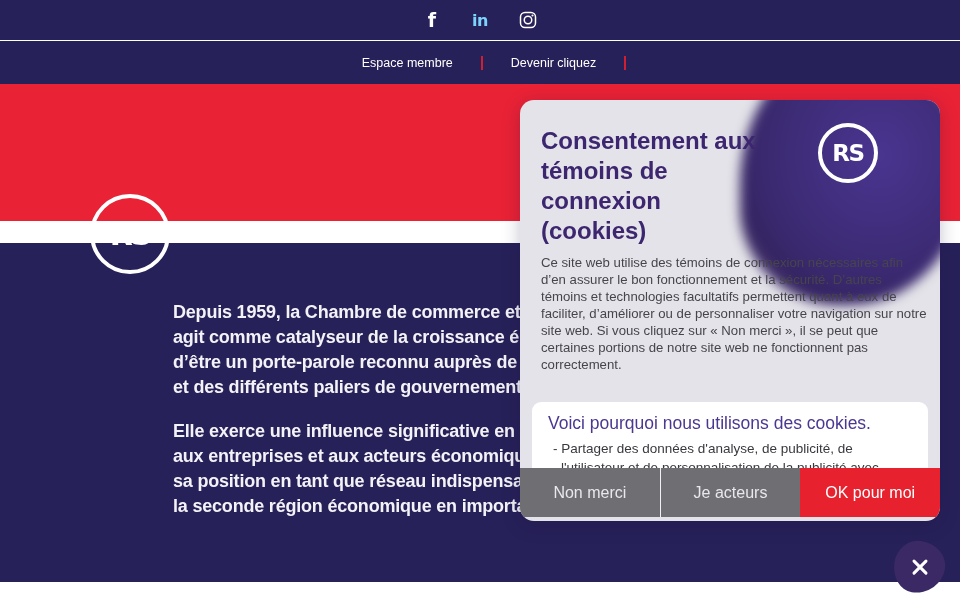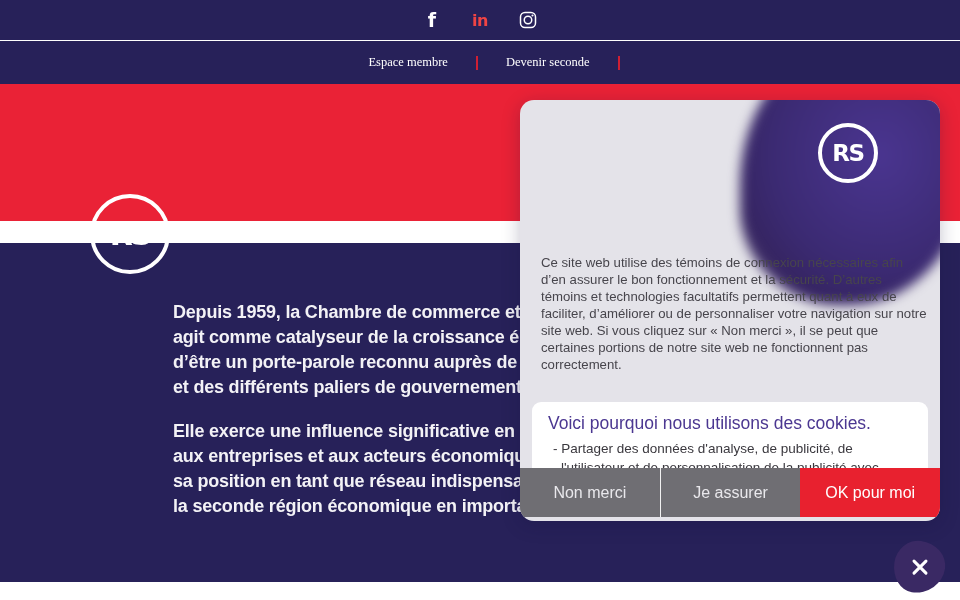--- a/index.html
+++ b/index.html
@@ -14,39 +14,38 @@
   .topbar {
     height: 40px;
     background: #272159;
     display: flex;
     align-items: center;
     justify-content: center;
     gap: 30px;
   }
   .social-link { color: #fff; text-decoration: none; display: flex; align-items: center; justify-content: center; width: 18px; height: 20px; cursor: pointer; }
   .fb-glyph { font: 700 19px "DejaVu Sans", sans-serif; color: #fff; }
-  .in-glyph { font: 800 16px "DejaVu Sans", sans-serif; color: #ef4444; letter-spacing: -0.5px; }
+  .in-glyph { font: 800 16px "DejaVu Sans", sans-serif; color: #7dd3fc; letter-spacing: -0.5px; }
   .topbar-divider { height: 1px; background: rgba(255,255,255,0.75); }
 
   
   .navbar {
     height: 43px;
     background: #272159;
     display: flex;
     align-items: center;
     justify-content: center;
   }
   .nav-link {
     color: #ffffff;
     font-size: 12.5px;
     text-decoration: none;
     padding: 0 28px;
     cursor: pointer;
     white-space: nowrap;
-    font-family: Liberation Serif, serif;
   }
   .nav-sep { width: 2px; height: 14px; background: #cf1f33; }
 
   
   .red-header {
     height: 137px;
     background: #ea2236;
     position: relative;
   }
   .rs-logo {
@@ -211,21 +210,21 @@
       <circle cx="12" cy="12" r="5"></circle>
       <circle cx="18" cy="6" r="1.4" fill="#ffffff" stroke="none"></circle>
     </svg>
   </a>
 </div>
 <div class="topbar-divider"></div>
 
 <div class="navbar">
   <a class="nav-link">Espace membre</a>
   <span class="nav-sep"></span>
-  <a class="nav-link">Devenir seconde</a>
+  <a class="nav-link">Devenir cliquez</a>
   <span class="nav-sep"></span>
 </div>
 
 <div class="red-header">
   <div class="rs-logo rs-logo-header">
     <span>RS</span>
   </div>
 </div>
 
 <div class="white-gap"></div>
@@ -245,28 +244,29 @@
   </div>
 </div>
 
 <div class="bottom-strip"></div>
 
 <div class="cookie-dialog">
   <div class="dialog-blob"></div>
   <div class="rs-logo rs-logo-dialog">
     <span>RS</span>
   </div>
+  <h2 class="dialog-title">Consentement aux témoins de connexion (cookies)</h2>
   <p class="dialog-body">Ce site web utilise des témoins de connexion nécessaires afin d’en assurer le bon fonctionnement et la sécurité. D’autres témoins et technologies facultatifs permettent quant à eux de faciliter, d’améliorer ou de personnaliser votre navigation sur notre site web. Si vous cliquez sur « Non merci », il se peut que certaines portions de notre site web ne fonctionnent pas correctement.</p>
   <div class="dialog-card">
     <div class="card-heading">Voici pourquoi nous utilisons des cookies.</div>
     <div class="card-item">Partager des données d'analyse, de publicité, de l'utilisateur et de personnalisation de la publicité avec Google</div>
   </div>
   <div class="dialog-buttons">
     <button class="dlg-btn dlg-btn-gray first">Non merci</button>
-    <button class="dlg-btn dlg-btn-gray">Je assurer</button>
+    <button class="dlg-btn dlg-btn-gray">Je acteurs</button>
     <button class="dlg-btn dlg-btn-red">OK pour moi</button>
   </div>
 </div>
 
 <div class="close-blob">
   <svg width="20" height="20" viewBox="0 0 20 20">
     <line x1="4" y1="4" x2="16" y2="16" stroke="#ffffff" stroke-width="3" stroke-linecap="round"></line>
     <line x1="16" y1="4" x2="4" y2="16" stroke="#ffffff" stroke-width="3" stroke-linecap="round"></line>
   </svg>
 </div>

